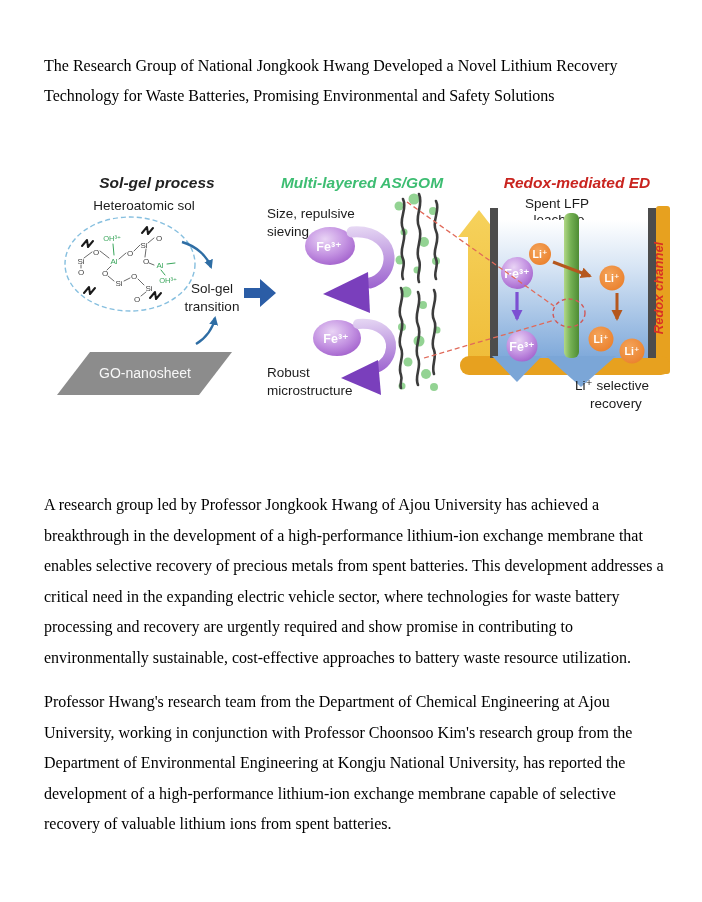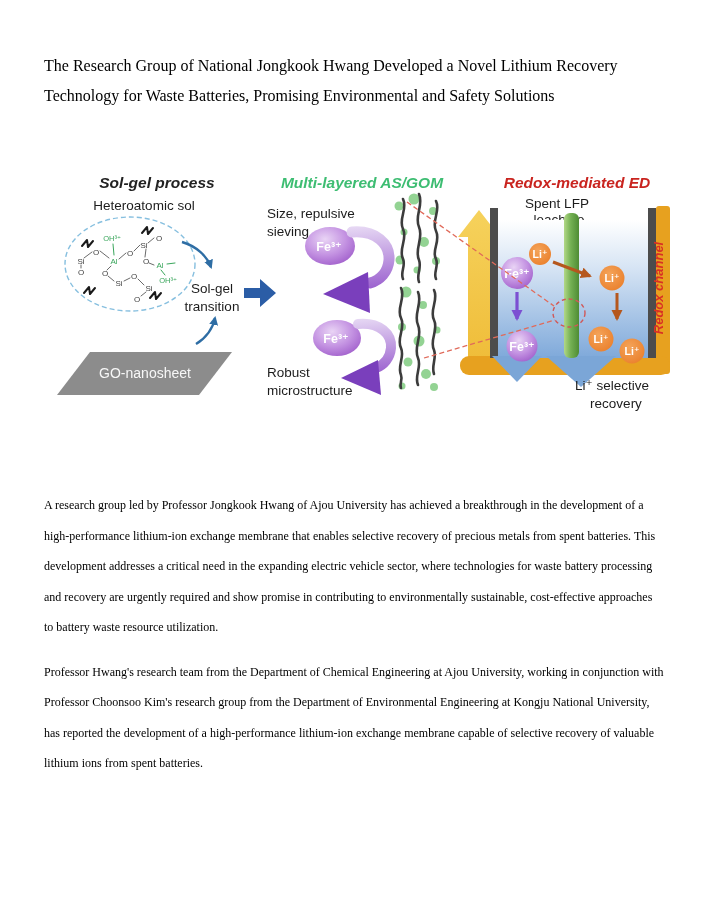--- a/index.html
+++ b/index.html
@@ -7,21 +7,21 @@
     width:702px; height:902px; background:#ffffff; position:relative;
     overflow:hidden; font-family:"Liberation Serif","DejaVu Serif",serif; color:#000;
   }
   .page { position:absolute; inset:0; }
   .title {
     position:absolute; left:44px; top:51px; width:622px;
     font-size:16px; font-weight:normal; line-height:30px; margin:0;
   }
   .figure-wrap { position:absolute; left:44px; top:154px; width:620px; height:252px; margin:12px; }
   .bodytext { position:absolute; left:44px; top:490px; width:620px; }
-  .bodytext p { margin:0 0 14px 0; font-size:12px; line-height:30.5px; }
+  .bodytext p { margin:0 0 14px 0; font-size:16px; line-height:30.5px; }
 
   
   svg text { user-select:none; }
   .hdr  { font:italic bold 15.5px "Liberation Sans","DejaVu Sans",sans-serif; }
   .hdr-dark  { fill:#222222; }
   .hdr-green { fill:#3dbd72; }
   .hdr-red   { fill:#c9241f; }
   .lbl  { font:13.5px "Liberation Sans","DejaVu Sans",sans-serif; fill:#1c1c1c; }
   .lbl-white { font:14px "Liberation Sans","DejaVu Sans",sans-serif; fill:#f7f7f7; }
   .atom { font:8px "Liberation Sans","DejaVu Sans",sans-serif; fill:#3f3f3f; text-anchor:middle; }

